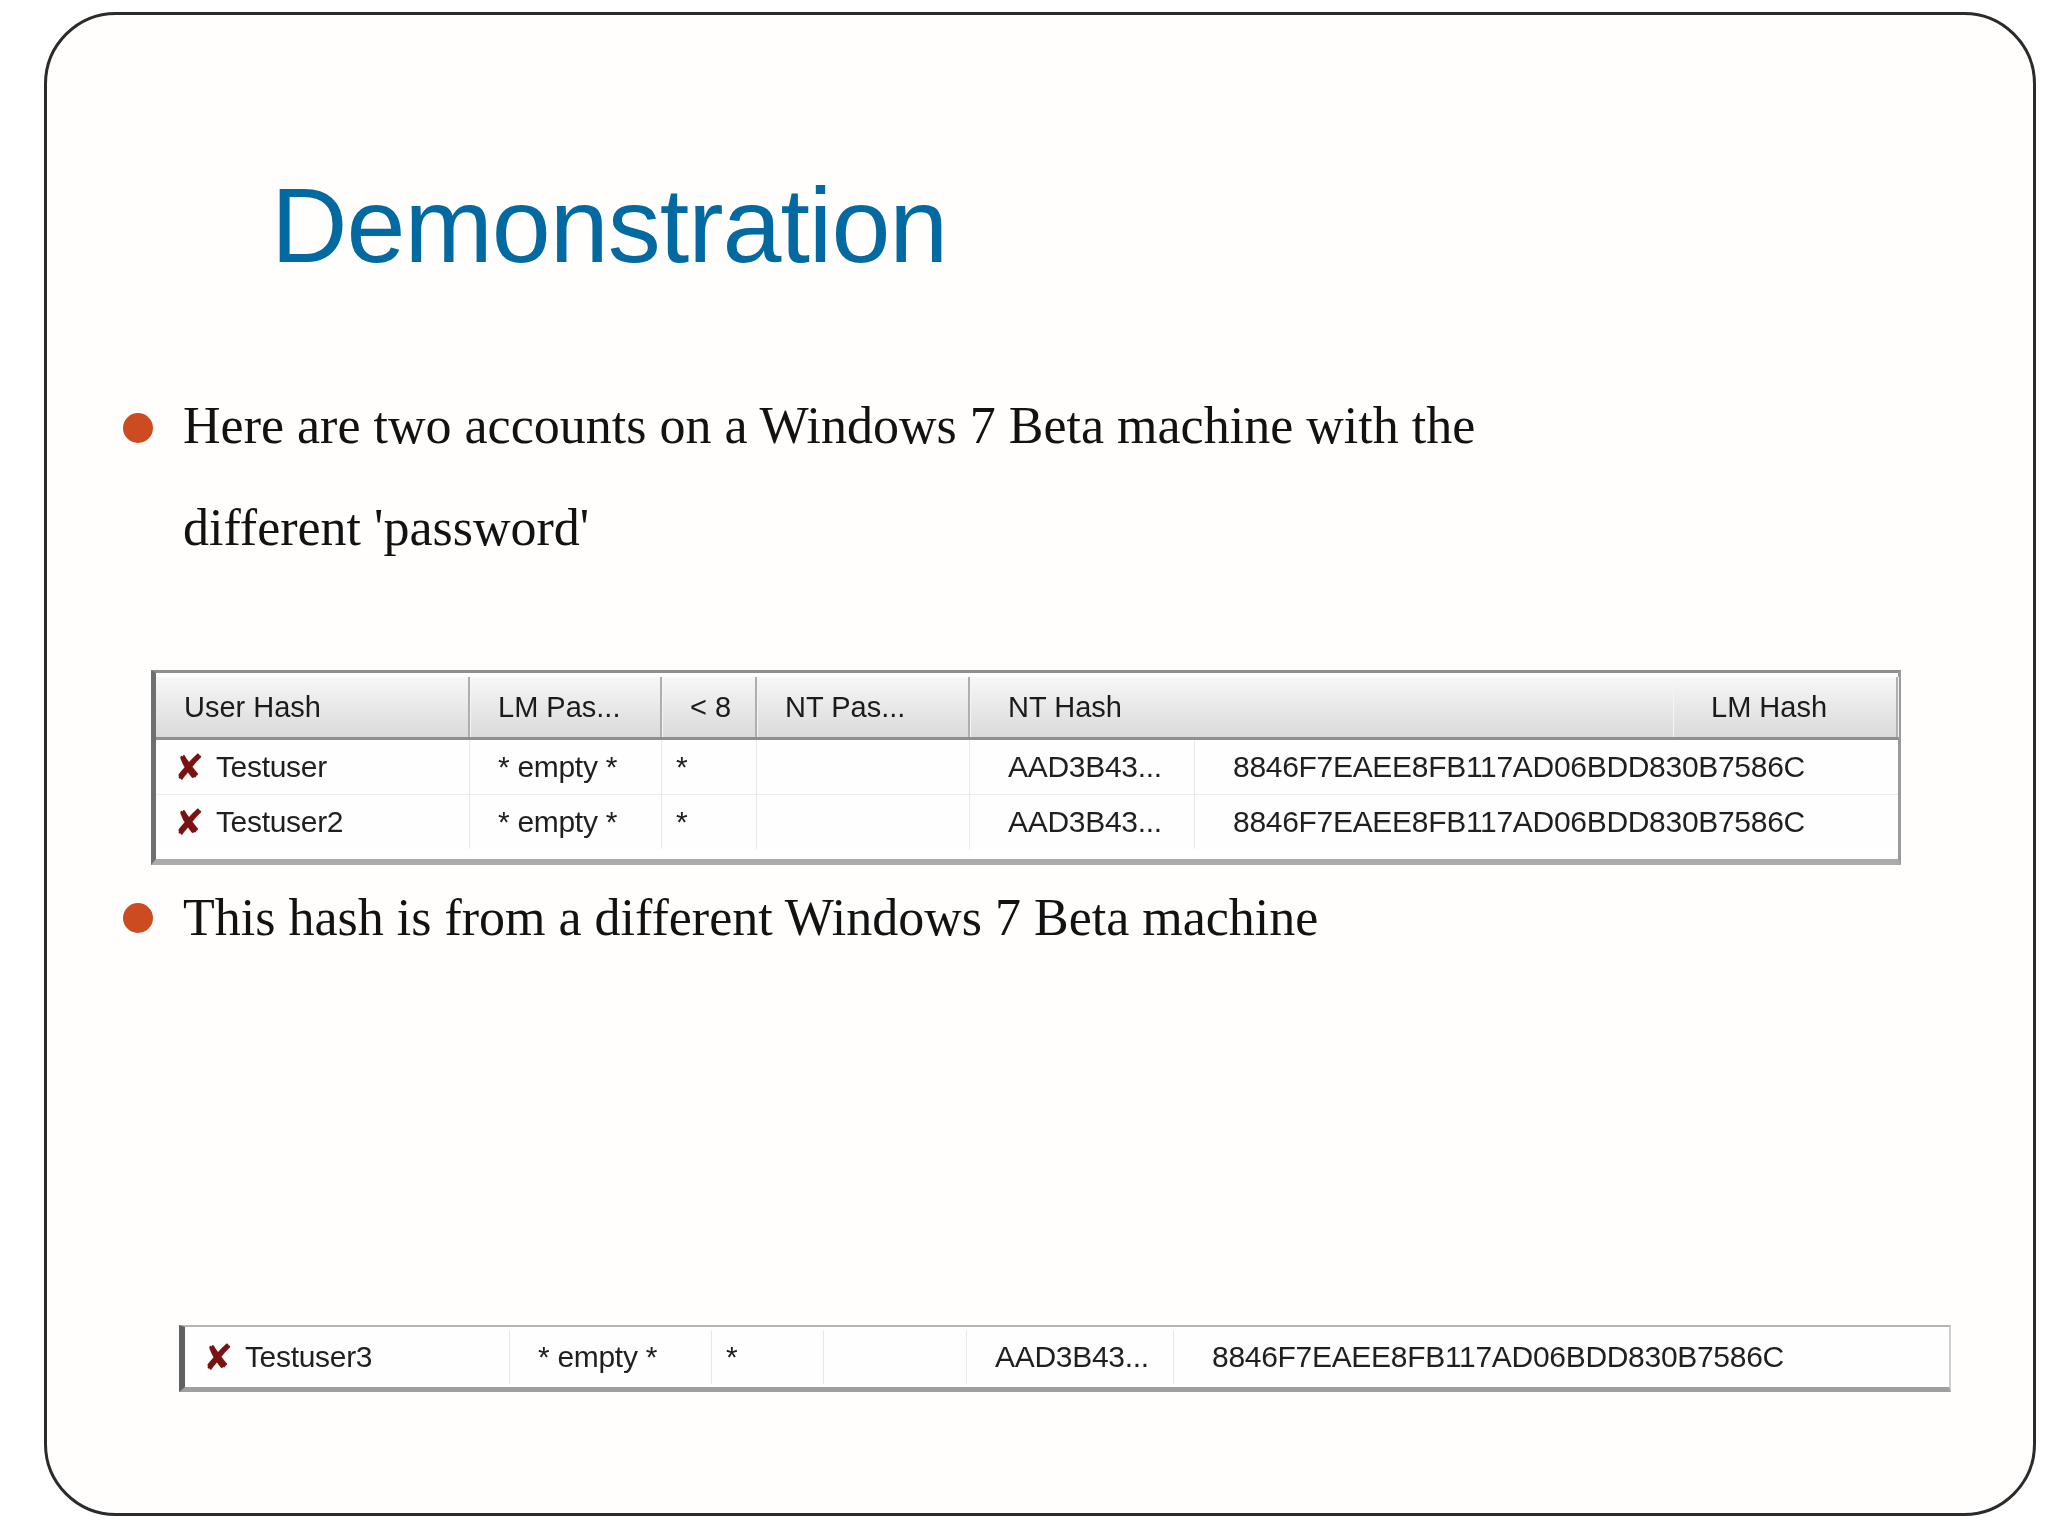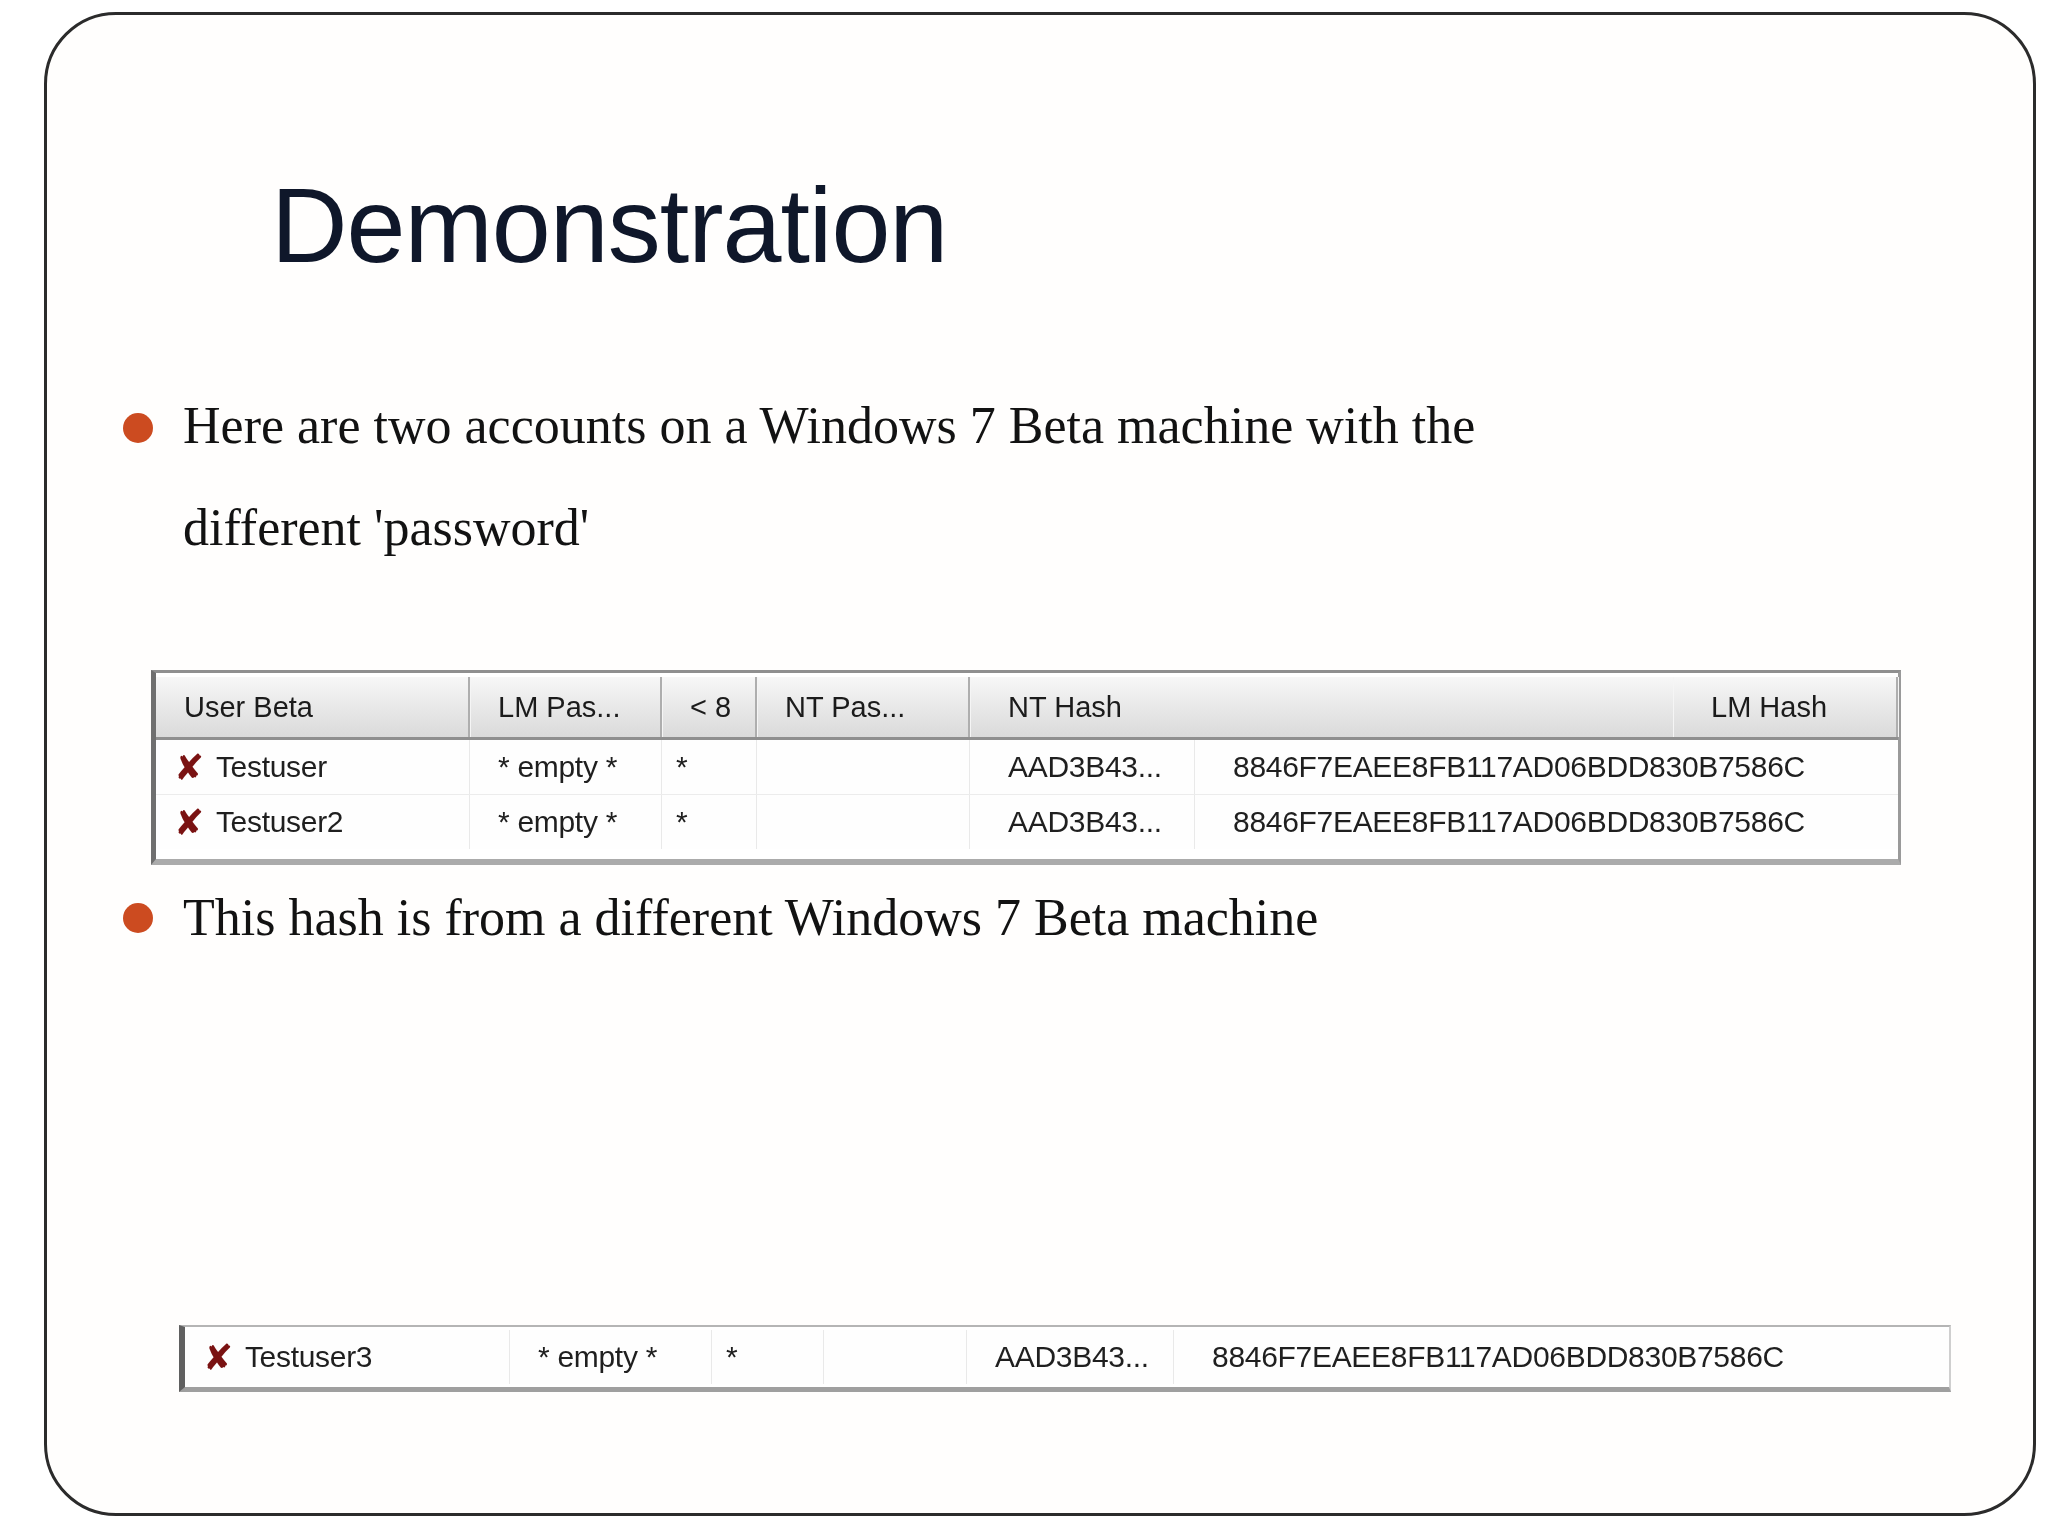--- a/index.html
+++ b/index.html
@@ -10,21 +10,21 @@
   
   .slide-frame {
     position:absolute; left:44px; top:12px; width:1986px; height:1498px;
     border:3px solid #2b2b2b; border-radius:72px; background:#fffefd;
   }
 
   
   .title {
     position:absolute; left:224px; top:150px; margin:0;
     font-family:"Liberation Sans", sans-serif; font-weight:400;
-    font-size:106px; letter-spacing:-1px; color:#0f172a;
+    font-size:106px; letter-spacing:-1px; color:#0369a1;
   }
 
   
   .disc { position:absolute; width:30px; height:30px; border-radius:50%;
           background:#cc4b20; }
   .disc1 { left:76px; top:398px; }
   .disc2 { left:76px; top:888px; }
   .btext {
     position:absolute; left:136px;
     font-family:"Liberation Serif", serif; font-size:52px; color:#121212;
@@ -98,21 +98,21 @@
     <h1 class="title">Demonstration</h1>
 
     <span class="disc disc1"></span>
     <div class="btext btext1">
       <span class="bline">Here are two accounts on a Windows 7 Beta machine with the</span>
       <span class="bline">different 'password'</span>
     </div>
 
     <div class="lv-table">
       <div class="lv-header">
-        <div class="lv-hcell c0">User Beta</div>
+        <div class="lv-hcell c0">User Hash</div>
         <div class="lv-hcell c1">LM Pas...</div>
         <div class="lv-hcell c2">&lt; 8</div>
         <div class="lv-hcell c3">NT Pas...</div>
         <div class="lv-hcell c5 pad-hash">NT Hash</div>
         <div class="lv-hcell c4 pad-hash">LM Hash</div>
       </div>
 
       <div class="lv-row">
         <div class="lv-cell c0 cell-first">
           <span class="xmark">✘</span>

